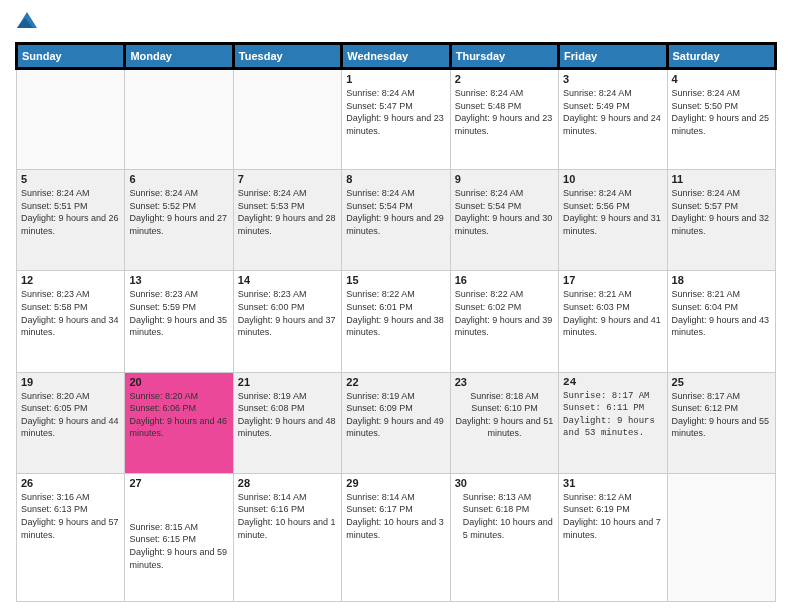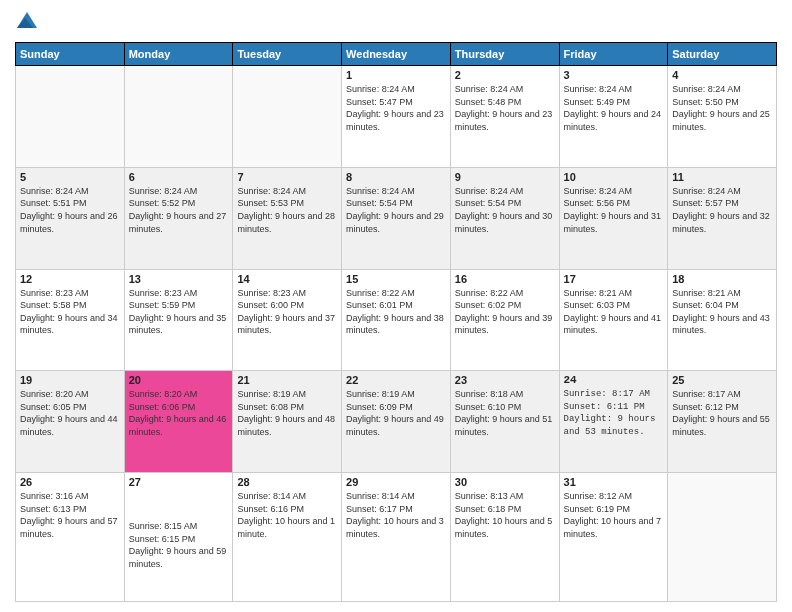--- a/index.html
+++ b/index.html
@@ -66,21 +66,21 @@
       width: 100%;
       table-layout: fixed;
     }
     .calendar th {
       background: #2a7ab5;
       color: #fff;
       font-size: 11px;
       font-weight: bold;
       padding: 5px 4px;
       text-align: left;
-      border: 1px solid #000000;
+      border: 3px solid #000000;
     }
     .calendar td {
       border: 1px solid #ccc;
       vertical-align: top;
       padding: 3px 4px;
       font-size: 9.5px;
       color: #333;
       height: 80px;
     }
     .calendar td.empty {
@@ -275,21 +275,21 @@
 Daylight: 9 hours and 48 minutes.</div>
           </td>
           <td style="background: rgb(240, 240, 240);">
             <div class="day-num">22</div>
             <div class="day-info" style="white-space: pre-line;">Sunrise: 8:19 AM
 Sunset: 6:09 PM
 Daylight: 9 hours and 49 minutes.</div>
           </td>
           <td style="background: rgb(240, 240, 240);">
             <div class="day-num">23</div>
-            <div class="day-info" style="white-space: pre-line;">Sunrise: 8:18 AM
+            <div class="day-info" style="white-space: pre-line; text-align: center;">Sunrise: 8:18 AM
 Sunset: 6:10 PM
 Daylight: 9 hours and 51 minutes.</div>
           </td>
           <td style="background: rgb(240, 240, 240); font-family: Liberation Mono, monospace;">
             <div class="day-num">24</div>
             <div class="day-info" style="white-space: pre-line;">Sunrise: 8:17 AM
 Sunset: 6:11 PM
 Daylight: 9 hours and 53 minutes.</div>
           </td>
           <td style="background: rgb(240, 240, 240);">
@@ -319,21 +319,21 @@
 Daylight: 10 hours and 1 minute.</div>
           </td>
           <td>
             <div class="day-num">29</div>
             <div class="day-info" style="white-space: pre-line;">Sunrise: 8:14 AM
 Sunset: 6:17 PM
 Daylight: 10 hours and 3 minutes.</div>
           </td>
           <td>
             <div class="day-num">30</div>
-            <div class="day-info" style="white-space: pre-line;">Sunrise: 8:13 AM
+            <div class="day-info" style="white-space: pre-line; margin-left: 8px;">Sunrise: 8:13 AM
 Sunset: 6:18 PM
 Daylight: 10 hours and 5 minutes.</div>
           </td>
           <td>
             <div class="day-num">31</div>
             <div class="day-info" style="white-space: pre-line;">Sunrise: 8:12 AM
 Sunset: 6:19 PM
 Daylight: 10 hours and 7 minutes.</div>
           </td>
           <td class="empty"></td>

